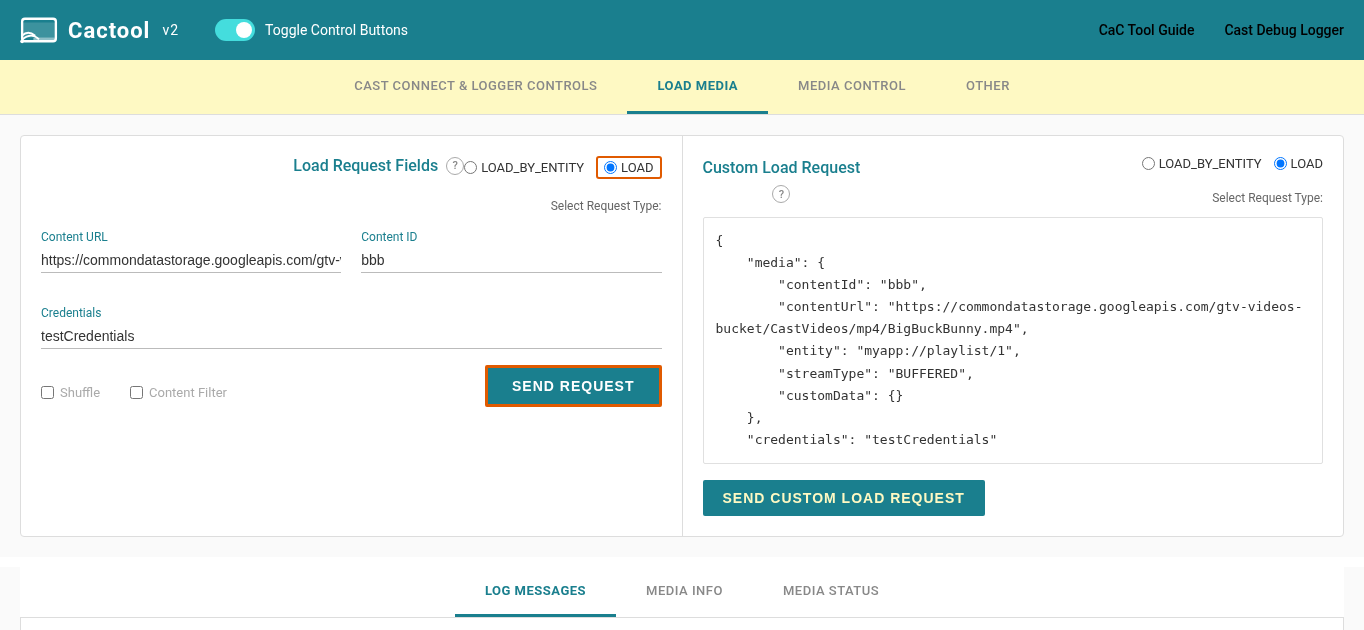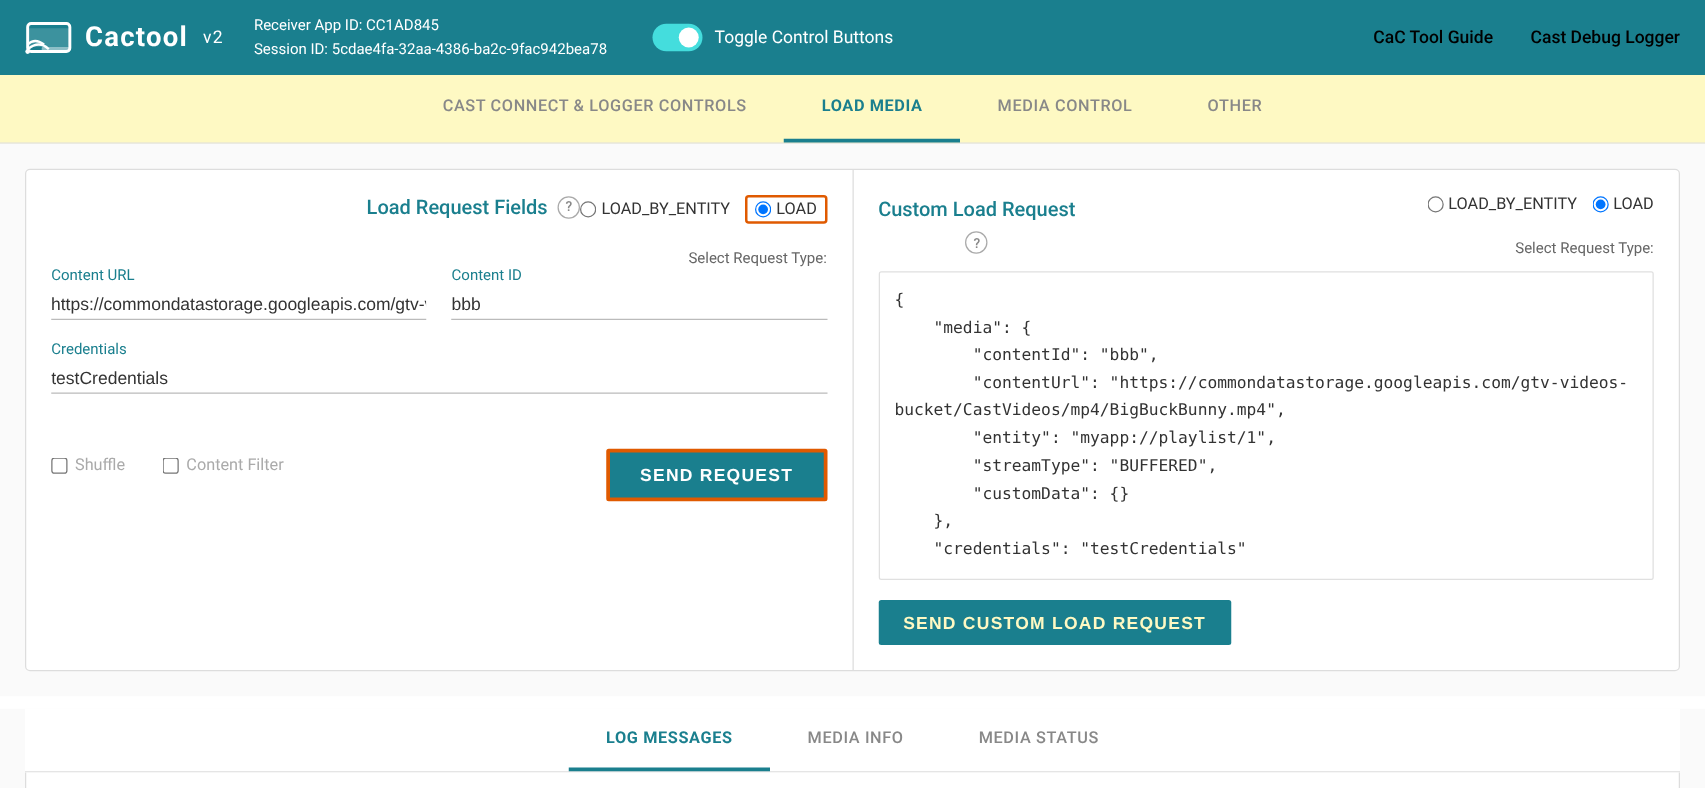--- a/index.html
+++ b/index.html
@@ -161,20 +161,21 @@
       gap: 4px;
     }
 
     .field-group {
       display: flex;
       gap: 20px;
       margin-bottom: 16px;
     }
     .field {
       flex: 1;
+      margin-top: 17px;
     }
     .field-label {
       font-size: 12px;
       color: #1a7f8e;
       margin-bottom: 4px;
     }
     .field-input {
       width: 100%;
       border: none;
       border-bottom: 1px solid #bbb;
@@ -198,21 +199,21 @@
       font-size: 13px;
       color: #aaa;
       cursor: pointer;
     }
     .checkbox-item input[type=checkbox] { cursor: pointer; }
 
     
     .send-btn-wrap {
       display: flex;
       justify-content: flex-end;
-      margin-top: 28px;
+      margin-top: 0;
     }
     .send-request-btn {
       background: #1a7f8e;
       color: white;
       border: 3px solid #e05a00;
       padding: 10px 24px;
       font-size: 14px;
       font-weight: 600;
       letter-spacing: 1px;
       cursor: pointer;
@@ -313,24 +314,20 @@
     <svg class="cast-icon" viewBox="0 0 40 32" fill="none" xmlns="http://www.w3.org/2000/svg">
       <rect x="2" y="4" width="36" height="24" rx="3" stroke="white" stroke-width="2.5" fill="none"></rect>
       <rect x="2" y="8" width="36" height="16" rx="2" fill="white" opacity="0.15"></rect>
       <path d="M2 22 Q8 16 16 22" stroke="white" stroke-width="2" fill="none"></path>
       <path d="M2 26 Q12 18 20 26" stroke="white" stroke-width="2" fill="none"></path>
       <circle cx="2" cy="28" r="2" fill="white"></circle>
       <rect x="14" y="24" width="24" height="4" rx="1" fill="white" opacity="0.5"></rect>
     </svg>
     <span>Cactool</span>
       <span style="font-size:14px;font-weight:400;margin-left:2px;">v2</span>
-  </div>
-  <div class="header-info">
-    <div>Receiver App ID: CC1AD845</div>
-    <div>Session ID: 5cdae4fa-32aa-4386-ba2c-9fac942bea78</div>
   </div>
   <div class="toggle-area">
     <div class="toggle-switch"></div>
     <span>Toggle Control Buttons</span>
   </div>
   <div class="header-spacer"></div>
   <div class="header-links">
     <a class="header-link">CaC Tool Guide</a>
     <a class="header-link">Cast Debug Logger</a>
   </div>

